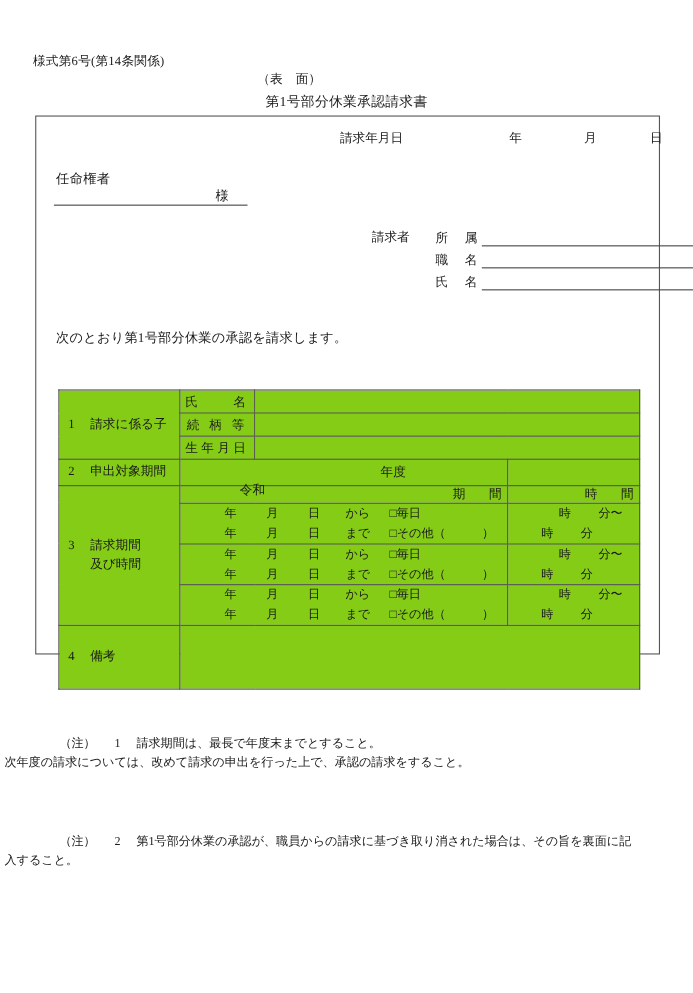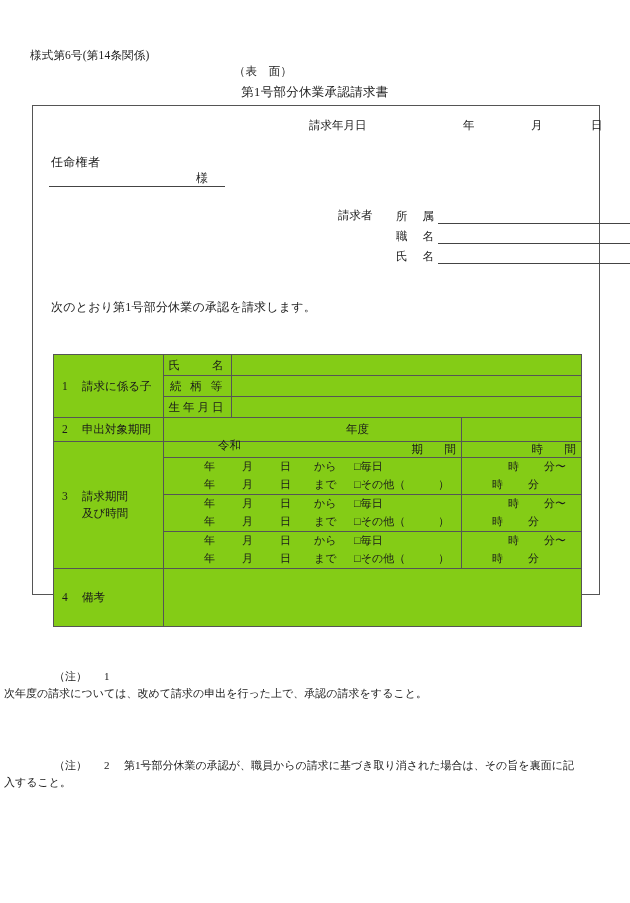--- a/index.html
+++ b/index.html
@@ -488,20 +488,21 @@
       </tr>
     </tbody>
   </table>
 </div>
 
 <div class="notes">
   <div class="note">
     <span class="n-mark">（注）</span>
     <span class="n-num">1</span>
     <span class="n-body">
+      <span>請求期間は、最長で年度末までとすること。</span>
       <span class="n-l2">次年度の請求については、改めて請求の申出を行った上で、承認の請求をすること。</span>
     </span>
   </div>
 
   <div class="note note2">
     <span class="n-mark">（注）</span>
     <span class="n-num">2</span>
     <span class="n-body">
       <span>第1号部分休業の承認が、職員からの請求に基づき取り消された場合は、その旨を裏面に記</span>
       <span class="n-l2">入すること。</span>

